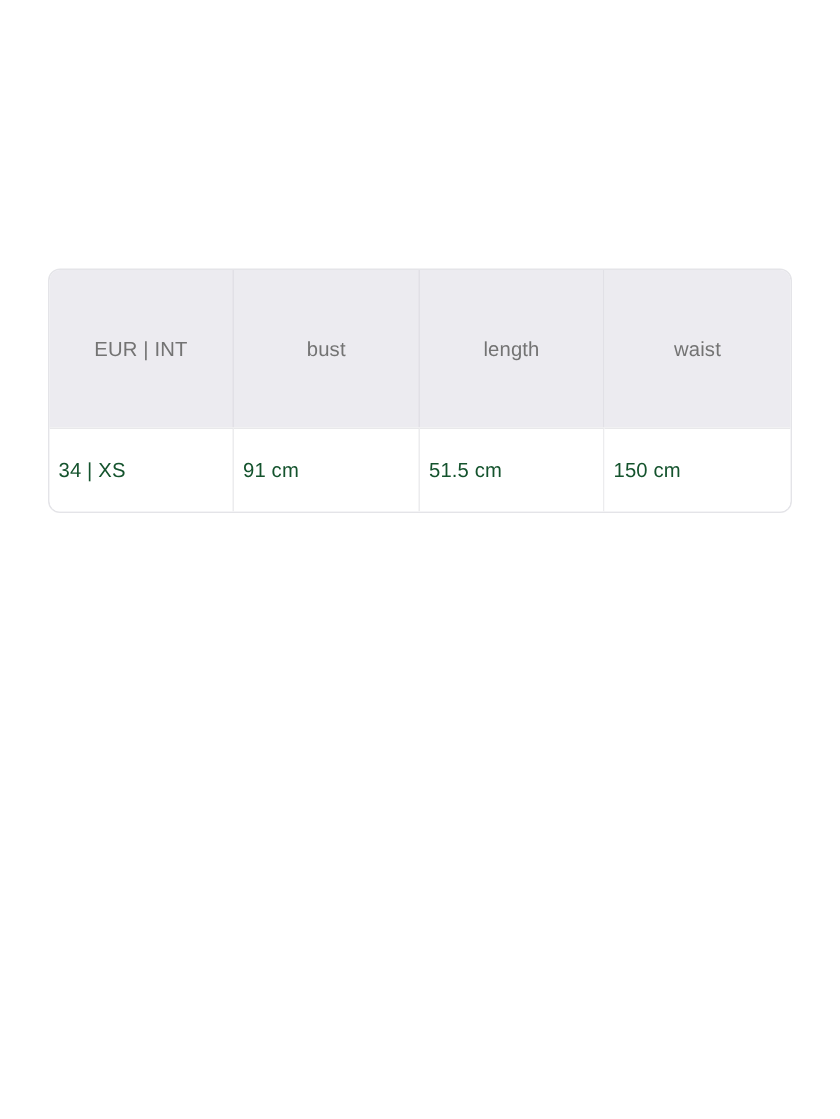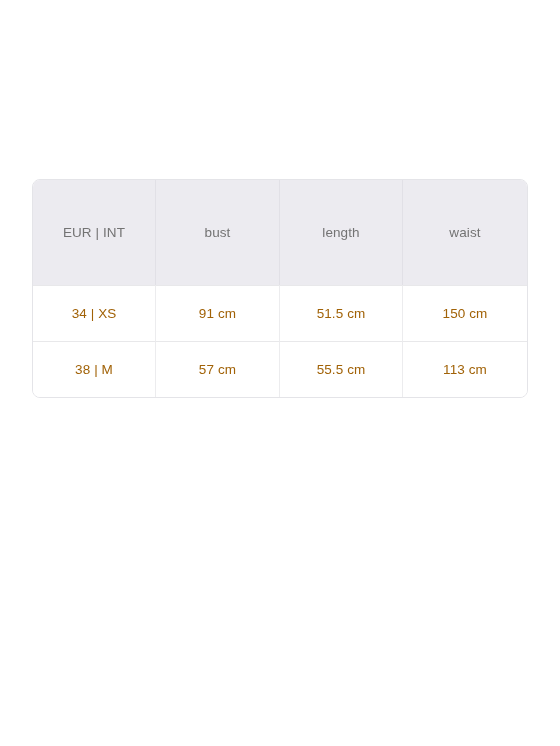--- a/index.html
+++ b/index.html
@@ -58,24 +58,24 @@
     box-sizing: border-box;
     letter-spacing: 0.1px;
   }
   thead th:last-child {
     border-right: none;
   }
 
   tbody td {
     height: 56px;
     background: #ffffff;
-    color: #a16207;
+    color: #14532d;
     font-size: 13.5px;
     font-weight: 400;
-    text-align: center;
+    text-align: left;
     vertical-align: middle;
     padding: 0 6px;
     border-top: 1px solid #e8e8ea;
     border-right: 1px solid #ececee;
     box-sizing: border-box;
     letter-spacing: 0.1px;
   }
   tbody td:last-child {
     border-right: none;
   }
@@ -101,23 +101,17 @@
           <th>waist</th>
         </tr>
       </thead>
       <tbody>
         <tr>
           <td>34 | XS</td>
           <td>91 cm</td>
           <td>51.5 cm</td>
           <td>150 cm</td>
         </tr>
-        <tr>
-          <td>38 | M</td>
-          <td>57 cm</td>
-          <td>55.5 cm</td>
-          <td>113 cm</td>
-        </tr>
       </tbody>
     </table>
   </div>
 
 </div>
 
 </body></html>

